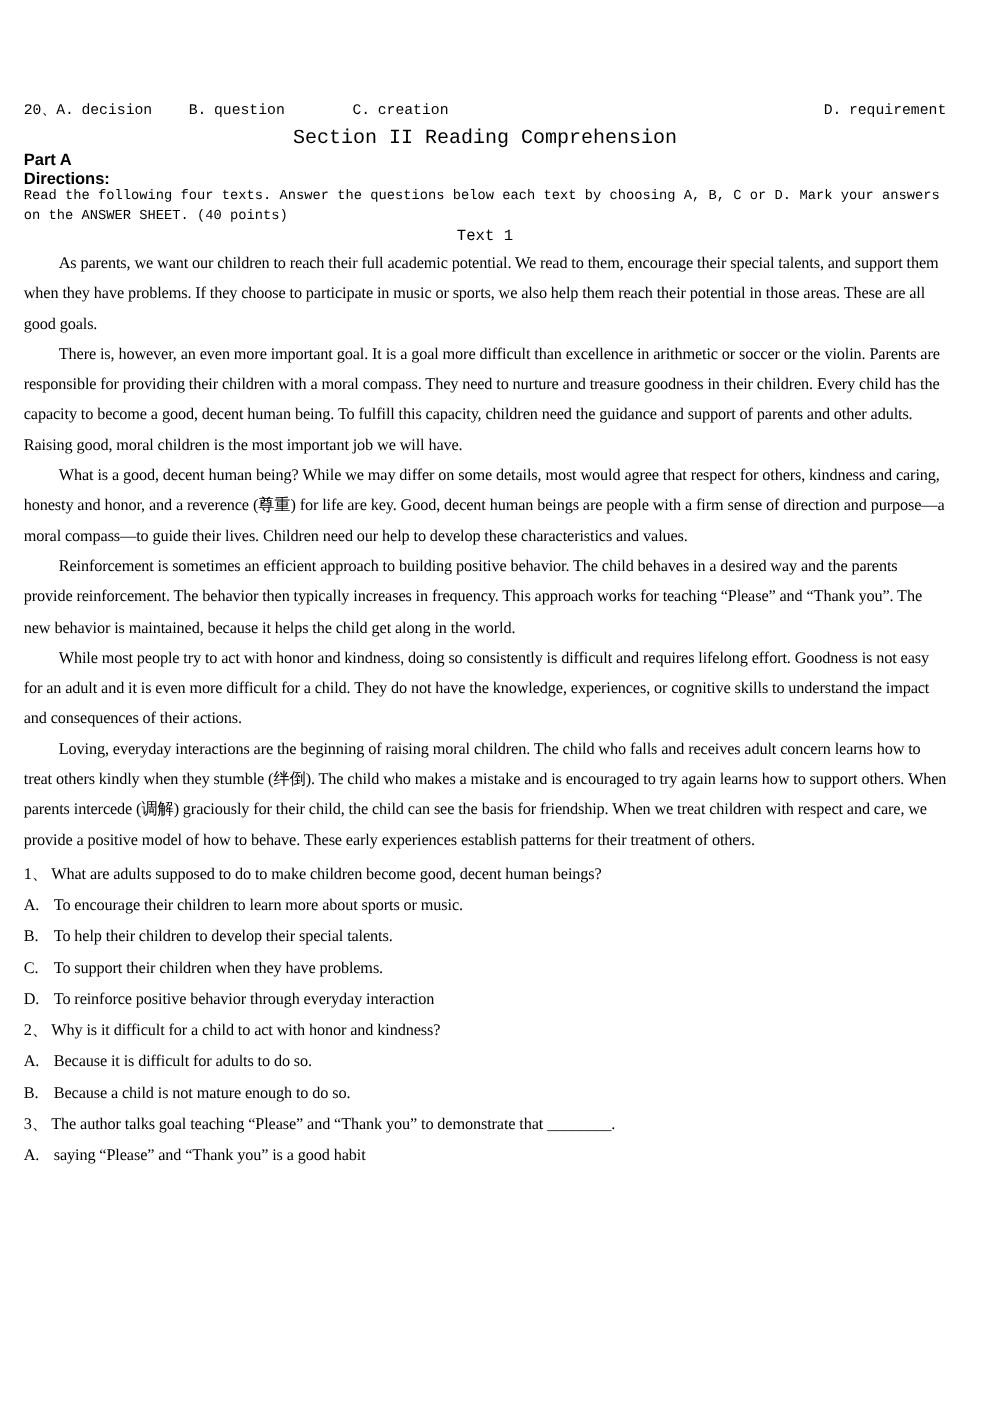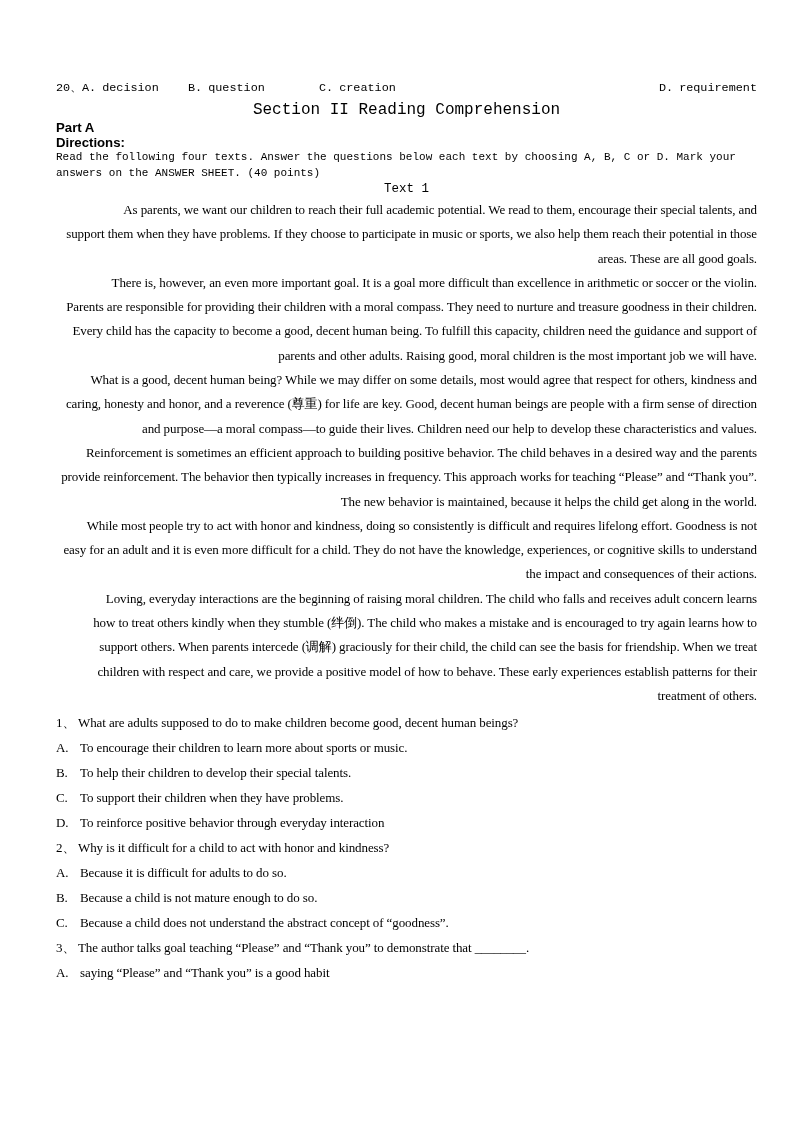--- a/index.html
+++ b/index.html
@@ -2,21 +2,21 @@
 <html><head>
 <meta charset="utf-8">
 <style>
   html, body { margin:0; padding:0; background:#ffffff; }
   body {
     width:794px; height:1123px;
     color:#000;
     font-family:"Liberation Serif", serif;
     overflow:hidden;
   }
-  .page { padding:76px 37px 0 56px; }
+  .page { padding:76px 37px 0 19px; }
 
   
   .q20-row {
     display:flex;
     font-family:"Liberation Mono", "DejaVu Sans Mono", monospace;
     font-size:11.8px;
     height:25px; line-height:25px;
     white-space:nowrap;
   }
   .q20-cell-1 { width:132px; }
@@ -48,21 +48,20 @@
     font-weight:normal;
     font-size:12.5px;
     text-align:center;
     height:17px; line-height:17px;
   }
 
   .passage {
     font-size:13px;
     line-height:24.3px;
     letter-spacing:-0.1px;
-    text-align:right;
   }
   .passage p { margin:0; text-indent:28px; }
 
   .quiz {
     margin-top:2px;
     font-size:13px;
     line-height:25px;
     letter-spacing:-0.1px;
   }
   .q-row  { white-space:nowrap; }
@@ -124,23 +123,20 @@
 
     <div class="q-row">
       <span class="q-num">2、</span><span>Why is it difficult for a child to act with honor and kindness?</span>
     </div>
     <div class="q-row">
       <span class="o-label">A.</span><span>Because it is difficult for adults to do so.</span>
     </div>
     <div class="q-row">
       <span class="o-label">B.</span><span>Because a child is not mature enough to do so.</span>
     </div>
-    <div class="q-row">
-      <span class="o-label">C.</span><span>Because a child does not understand the abstract concept of “goodness”.</span>
-    </div>
 
     <div class="q-row">
       <span class="q-num">3、</span><span>The author talks goal teaching “Please” and “Thank you” to demonstrate that ________.</span>
     </div>
     <div class="q-row">
       <span class="o-label">A.</span><span>saying “Please” and “Thank you” is a good habit</span>
     </div>
 
   </div>
 

